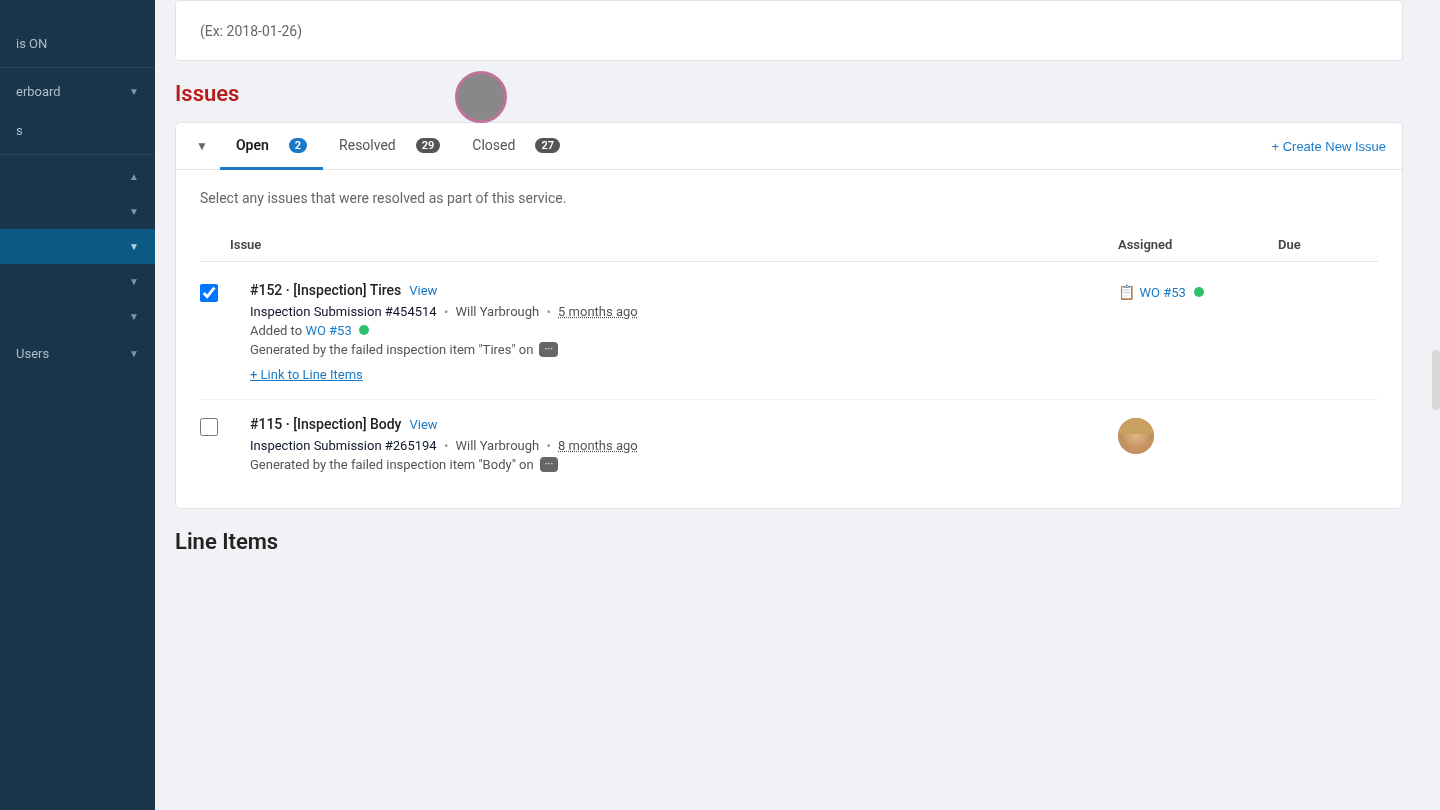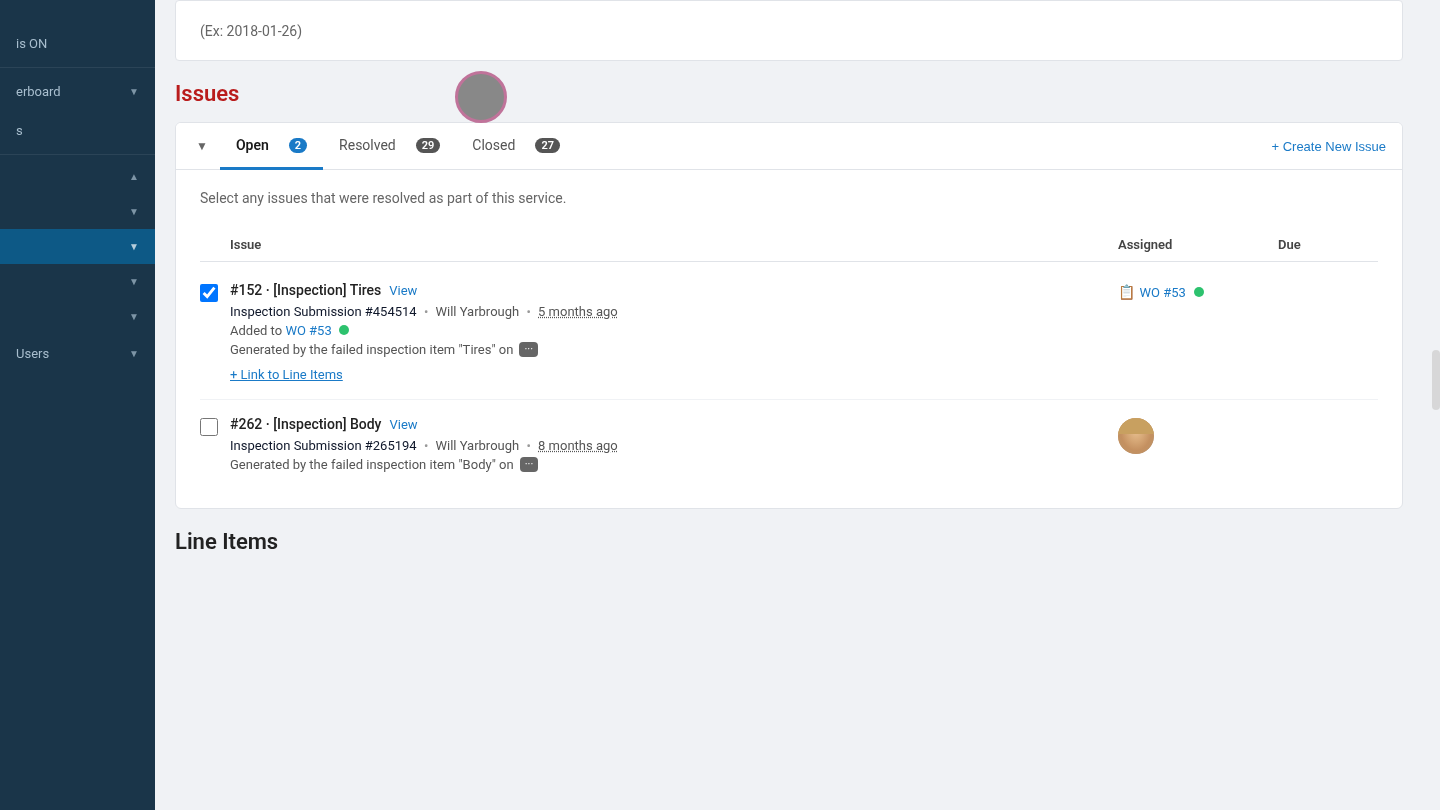--- a/index.html
+++ b/index.html
@@ -192,20 +192,21 @@
     .issue-checkbox {
       width: 18px;
       height: 18px;
       margin-right: 12px;
       margin-top: 2px;
       cursor: pointer;
       flex-shrink: 0;
     }
     .issue-main {
       flex: 1;
+      margin-left: 20px;
     }
     .issue-title-row {
       display: flex;
       align-items: center;
       gap: 8px;
       margin-bottom: 6px;
     }
     .issue-number-title {
       font-size: 14px;
       color: #222;
@@ -481,21 +482,21 @@
             </div>
           </div>
           <div class="issue-due col-due"></div>
         </div>
 
         <div class="issue-row">
           <input type="checkbox" class="issue-checkbox" style="">
           <div class="issue-main">
             <div class="issue-title-row">
               <span class="issue-number-title">
-                <span>#262</span>
+                <span>#115</span>
                 <span> · </span>
                 <span>[Inspection] Body</span>
               </span>
               <a class="issue-view-link" href="#">View</a>
             </div>
             <div class="issue-meta">
               <a href="#">Inspection Submission #265194</a>
               <span class="dot-separator"> • </span>
               <span>Will Yarbrough</span>
               <span class="dot-separator"> • </span>

